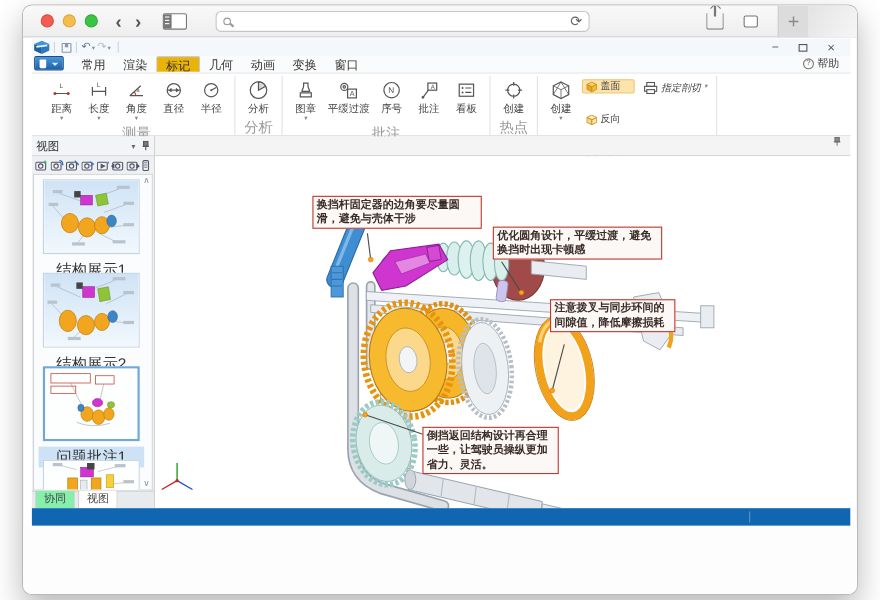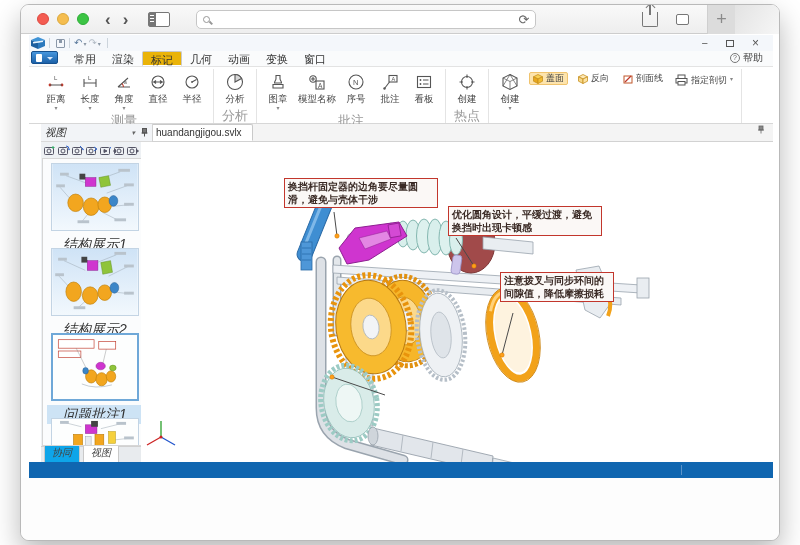--- a/index.html
+++ b/index.html
@@ -65,44 +65,44 @@
   .rgroup { display:flex; flex-direction:column; padding:0 4px; border-right:1px solid #e4e4e4; }
   .rgroup:last-child { border-right:none; }
   .rbtns { display:flex; flex:1; align-items:flex-start; }
   .rlabel { text-align:center; font-size:13px; color:#999; padding:1px 0 2px; }
   .bigbtn { width:34px; display:flex; flex-direction:column; align-items:center; padding-top:2px; cursor:default; }
   .bigbtn.wide { width:44px; }
   .bigbtn .bicon { height:22px; display:flex; align-items:center; justify-content:center; }
   .bigbtn .blabel { font-size:9.5px; color:#444; white-space:nowrap; }
   .bdrop { font-size:6px; color:#888; line-height:5px; }
   .bicon svg { stroke:#555; fill:none; stroke-width:1.1; }
-  .stack { display:flex; flex-direction:row; gap:6px; padding-top:3px; margin-left:2px; }
+  .stack { display:flex; flex-direction:column; gap:17px; padding-top:3px; margin-left:2px; }
   .sbtn { display:flex; align-items:center; gap:3px; font-size:9px; color:#444; height:13px; padding:0 3px; border:1px solid transparent; border-radius:2px; white-space:nowrap; }
   .sbtn.hl { background:#fde4ad; border-color:#f0c36d; }
-  .assign { display:flex; align-items:flex-start; gap:3px; font-size:9px; color:#444; padding:5px 4px 0 8px; white-space:nowrap; }
+  .assign { display:flex; align-items:flex-start; gap:3px; font-size:9px; color:#444; padding:5px 4px 0 8px; white-space:nowrap;font-style:italic; }
   
   .docstrip { position:absolute; left:120px; top:119px; width:632px; height:18px; background:#f4f4f4; border-bottom:1px solid #d2d2d2; display:flex; align-items:flex-end; }
   .doctab { margin-left:4px; height:17px; background:#fff; border:1px solid #c9c9c9; border-bottom-color:#fff; border-radius:2px 2px 0 0;
             font-size:10px; color:#333; padding:2px 10px 0; }
   .strippin { margin-left:auto; margin-right:8px; padding-bottom:3px; }
   
-  .panel { position:absolute; left:20px; top:119px; width:112px; height:338px; background:#eef1f4; border-right:1px solid #d2d2d2; display:flex; flex-direction:column;font-style:italic; }
+  .panel { position:absolute; left:8px; top:119px; width:112px; height:338px; background:#eef1f4; border-right:1px solid #d2d2d2; display:flex; flex-direction:column; }
   .phead { height:18px; display:flex; align-items:center; font-size:10.5px; color:#333; padding:0 4px; border-bottom:1px solid #dadada; background:#f2f4f7; }
   .phead .sp { flex:1; }
   .pdrop { font-size:7px; color:#666; margin-right:6px; }
   .ptools { height:16px; display:flex; align-items:center; gap:2px; padding:0 3px; }
   .plist { flex:1; background:#fbfcfd; border:1px solid #d6d6d6; margin:0 1px; position:relative; overflow:hidden; }
   .pitem { position:absolute; left:4px; width:96px; text-align:center; }
   .thumb { width:88px; height:68px; margin:0 auto; border:1px solid #c3d4e4; background:#fff; }
   .pcap { font-size:14px; color:#333; padding-top:1px; }
   .pitem.sel .thumb { border:2px solid #6fa8d8; }
   .pitem.sel .pcap { background:#cde3f5; }
   .scrar { position:absolute; right:2px; font-size:8px; color:#909090; line-height:8px; }
   .ptabs { height:16px; display:flex; align-items:flex-end; background:#e8ebee; border-top:1px solid #d0d0d0; }
-  .ptab { font-size:10px; color:#444; padding:1px 7px 2px; border:1px solid #c9c9c9; border-bottom:none; background:#0ea5e9; margin-left:3px; border-radius:2px 2px 0 0; }
+  .ptab { font-size:10px; color:#444; padding:1px 7px 2px; border:1px solid #c9c9c9; border-bottom:none; background:#86efac; margin-left:3px; border-radius:2px 2px 0 0; }
   .ptab.active { background:#fff; }
   
   .canvas { position:absolute; left:120px; top:137px; width:632px; height:320px; background:#fff; }
   .ann { position:absolute; border:1px solid #c2362c; background:#fbf8f6; color:#3b2b26; font-size:10px; line-height:13px;
          padding:1px 3px; font-weight:bold; }
   
   .statusbar { position:absolute; left:8px; top:457px; width:744px; height:16px; background:#1066b0; }
   .statusbar .sdiv { position:absolute; left:652px; top:3px; width:1px; height:10px; background:#5b93c9; }
   .belowbar { position:absolute; left:0; top:473px; width:760px; height:64px; background:#fdfdfd; }
   text { font-family:"Liberation Sans",sans-serif; }
@@ -258,21 +258,21 @@
         </div>
         <div class="bigbtn wide">
           <span class="bicon">
               <svg width="20" height="17">
                 <circle cx="6" cy="5" r="3.2"></circle>
                 <circle cx="6" cy="5" r="1.1"></circle>
                 <rect x="9" y="7" width="8" height="8"></rect>
                 <text x="11" y="13.5" font-size="6.5" fill="#555" stroke="none">A</text>
               </svg>
             </span>
-          <span class="blabel">模型名称</span>
+          <span class="blabel">平缓过渡</span>
         </div>
         <div class="bigbtn">
           <span class="bicon">
               <svg width="18" height="17">
                 <circle cx="9" cy="8" r="7"></circle>
                 <text x="6" y="10.5" font-size="7.5" fill="#555" stroke="none">N</text>
               </svg>
             </span>
           <span class="blabel">序号</span>
         </div>
@@ -362,21 +362,20 @@
             </svg>
           <span>指定剖切</span>
           <span class="bdrop" style="padding-top:3px">▾</span>
         </div>
       </div>
     </div>
     <div class="rgroup" style="flex:1"></div>
   </div>
 
   <div class="docstrip">
-    <span class="doctab">huandangjigou.svlx</span>
     <span class="strippin">
       <svg width="8" height="9" style="stroke:#666;fill:#888;stroke-width:0.8">
           <rect x="2" y="1" width="4" height="4"></rect>
           <path d="M1,5 H7 M4,5 V8.5" fill="none"></path>
         </svg>
     </span>
   </div>
 
   <div class="panel">
     <div class="phead">
@@ -649,20 +648,21 @@
         <line x1="20" y1="295" x2="20" y2="279" stroke="#2aa02a"></line>
         <line x1="20" y1="295" x2="6" y2="303" stroke="#cc2222"></line>
         <line x1="20" y1="295" x2="34" y2="303" stroke="#2255cc"></line>
         <circle cx="20" cy="295" r="1.5" fill="#cc2222" stroke="none"></circle>
       </g>
     </svg>
 
     <div class="ann" style="left:143px; top:36px; width:154px;">换挡杆固定器的边角要尽量圆滑，避免与壳体干涉</div>
     <div class="ann" style="left:307px; top:64px; width:154px;">优化圆角设计，平缓过渡，避免换挡时出现卡顿感</div>
     <div class="ann" style="left:359px; top:130px; width:114px;">注意拨叉与同步环间的间隙值，降低摩擦损耗</div>
+    <div class="ann" style="left:243px; top:246px; width:124px;">倒挡返回结构设计再合理一些，让驾驶员操纵更加省力、灵活。</div>
   </div>
 
   <div class="statusbar">
       <span class="sdiv"></span>
     </div>
   <div class="belowbar"></div>
 
 </div>
 
 </body></html>

